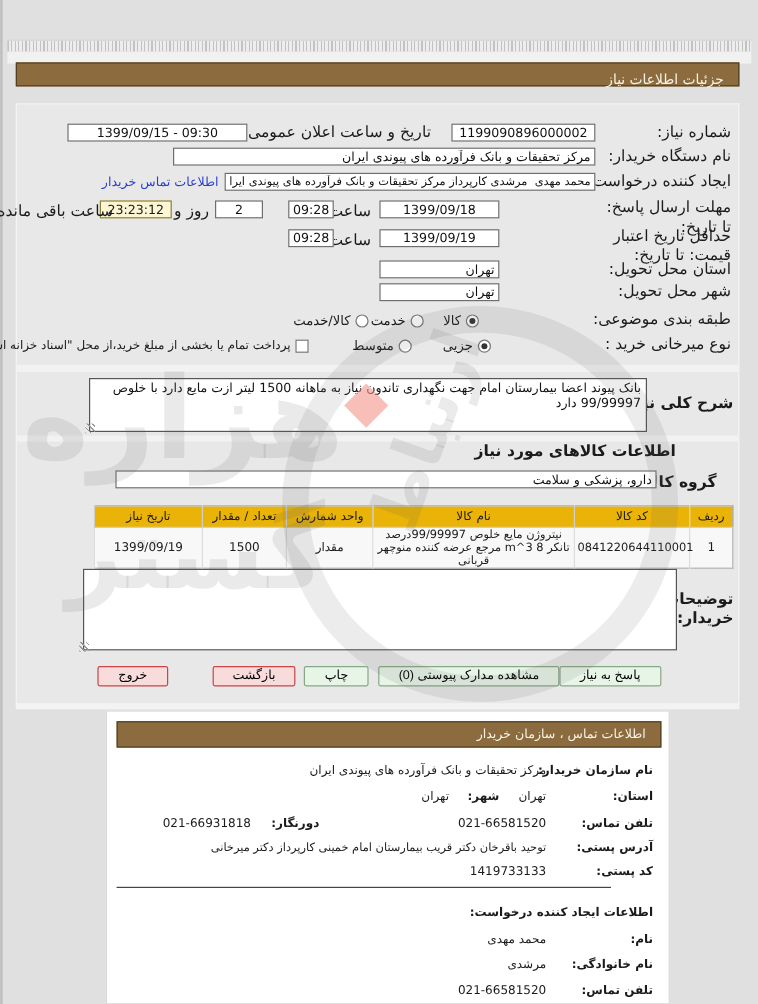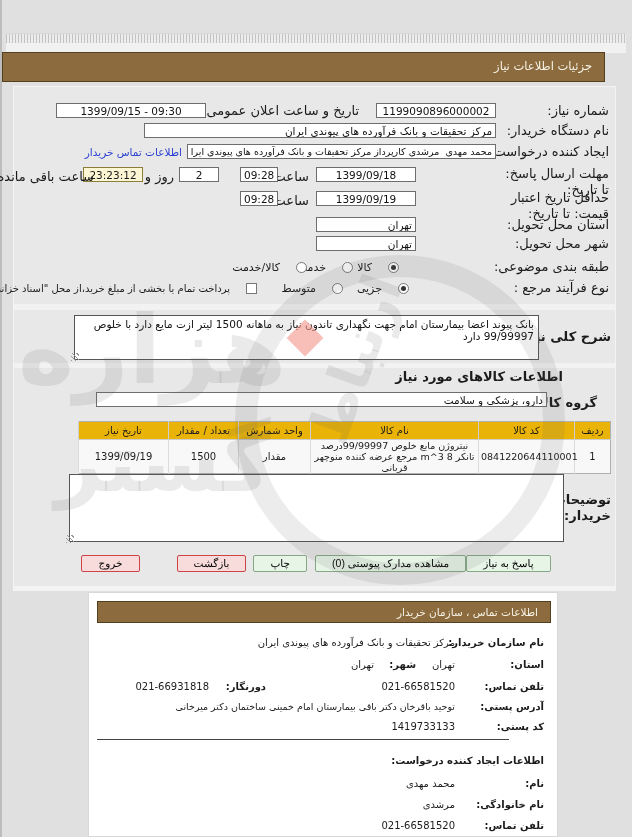--- a/index.html
+++ b/index.html
@@ -11,38 +11,38 @@
   
   .edge{left:0;top:0;width:2px;height:837px;background:#bdbdbd;}
   
   .dotband{left:6px;top:33px;width:620px;height:9px;
     background:repeating-linear-gradient(90deg,#c2c2c2 0 1px,#ededed 1px 3px);
     border-top:1px solid #d8d8d8;border-bottom:1px solid #d8d8d8;}
   .lightstrip{left:6px;top:43px;width:620px;height:10px;background:#f1f1f1;}
   
   .brownbar{background:#8c6c3e;border:1px solid #54401f;color:#f7f3e8;
     font-size:11.5px;line-height:27px;padding:0 12px;box-sizing:border-box;}
-  .mainbar{left:2px;top:52px;width:603px;height:30px;}
+  .mainbar{left:13px;top:52px;width:603px;height:20px;}
   
   .panel{left:13px;top:86px;width:603px;height:505px;background:#e8e8e8;
     border:1px solid #f3f3f3;border-bottom:5px solid #f3f3f3;box-sizing:border-box;}
   .sep{position:absolute;left:0;width:601px;background:#f2f2f2;}
   .row{position:absolute;left:0;right:0;height:18px;}
   .lbl{position:absolute;white-space:nowrap;font-size:13px;color:#1b1b1b;}
   .lbl.b{font-weight:bold;}
   .wraplbl{white-space:normal;text-align:right;line-height:1.25;}
   input.inp, .inpbox{background:#fff;border:1px solid #6e6e6e;height:15px;font-size:10.5px;
     padding:0 3px;box-sizing:border-box;font-family:inherit;color:#111;}
   input.inp{position:absolute;}
   input.ctr{text-align:center;}
   .cdown{position:absolute;background:#fcf6d4;border:1px solid #8b7d3a;height:15px;width:60px;
     text-align:center;font-size:10.5px;line-height:14px;box-sizing:border-box;}
   .link{position:absolute;color:#2a3fd0;font-size:10.5px;white-space:nowrap;cursor:pointer;}
   
-  .rgroup{position:absolute;display:flex;direction:rtl;align-items:center;gap:16px;height:16px;}
+  .rgroup{position:absolute;display:flex;direction:rtl;align-items:center;gap:4px;height:16px;}
   .radio{width:11px;height:11px;border:1px solid #777;border-radius:50%;background:#fff;
     box-sizing:border-box;display:inline-block;position:relative;flex:0 0 auto;}
   .radio.sel::after{content:"";position:absolute;left:2px;top:2px;width:5px;height:5px;border-radius:50%;background:#333;}
   .chk{width:11px;height:11px;border:1px solid #777;background:#fff;box-sizing:border-box;display:inline-block;flex:0 0 auto;}
   .smalltxt{font-size:10px;}
   
   textarea.ta{position:absolute;background:#fff;border:1px solid #555;resize:none;
     font-family:inherit;font-size:10.5px;padding:2px 4px;box-sizing:border-box;direction:rtl;color:#111;}
   .grip{position:absolute;width:8px;height:8px;
     background:repeating-linear-gradient(45deg,#999 0 1px,transparent 1px 3px);}
@@ -148,21 +148,21 @@
         <span class="radio"></span>
         <span>خدمت</span>
       </span>
       <span class="rgroup" style="right:308px;">
         <span class="radio"></span>
         <span>کالا/خدمت</span>
       </span>
     </div>
 
     <div class="row" style="top:193px;">
-      <span class="lbl" style="right:6px;">نوع فرآیند مرجع :</span>
+      <span class="lbl" style="right:6px;">نوع میرخانی خرید :</span>
       <span class="rgroup" style="right:206px;">
         <span class="radio sel"></span>
         <span>جزیی</span>
       </span>
       <span class="rgroup" style="right:272px;">
         <span class="radio"></span>
         <span>متوسط</span>
       </span>
       <span class="rgroup" style="right:358px;">
         <span class="chk"></span>
@@ -246,21 +246,21 @@
 
     <div class="mrow" style="top:88px;">
       <span class="mlbl" style="right:13px;">تلفن تماس:</span>
       <span class="mval ltr" style="right:102px;">021-66581520</span>
       <span class="mlbl" style="right:291px;">دورنگار:</span>
       <span class="mval ltr" style="right:348px;">021-66931818</span>
     </div>
 
     <div class="mrow" style="top:108px;">
       <span class="mlbl" style="right:13px;">آدرس پستی:</span>
-      <span class="mval" style="right:102px;font-size:9.5px;">توحید باقرخان دکتر باقی بیمارستان امام خمینی ساختمان دکتر میرخانی</span>
+      <span class="mval" style="right:102px;font-size:9.5px;">توحید باقرخان دکتر قریب بیمارستان امام خمینی کارپرداز دکتر میرخانی</span>
     </div>
 
     <div class="mrow" style="top:128px;">
       <span class="mlbl" style="right:13px;">کد پستی:</span>
       <span class="mval ltr" style="right:102px;">1419733133</span>
     </div>
 
     <div class="mline" style="right:48px;top:146px;width:412px;"></div>
 
     <div class="mrow" style="top:162px;">

